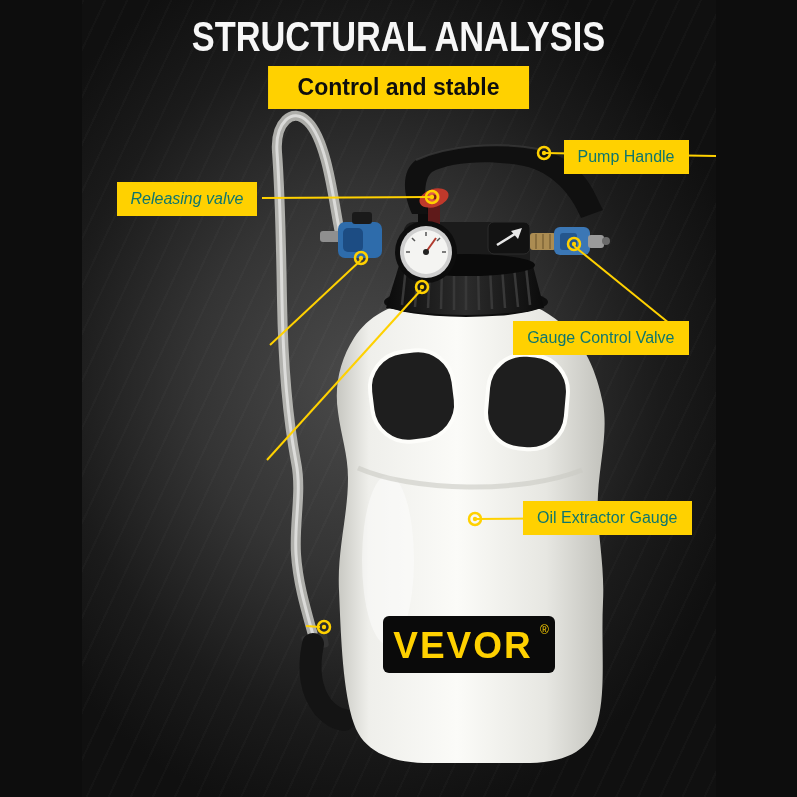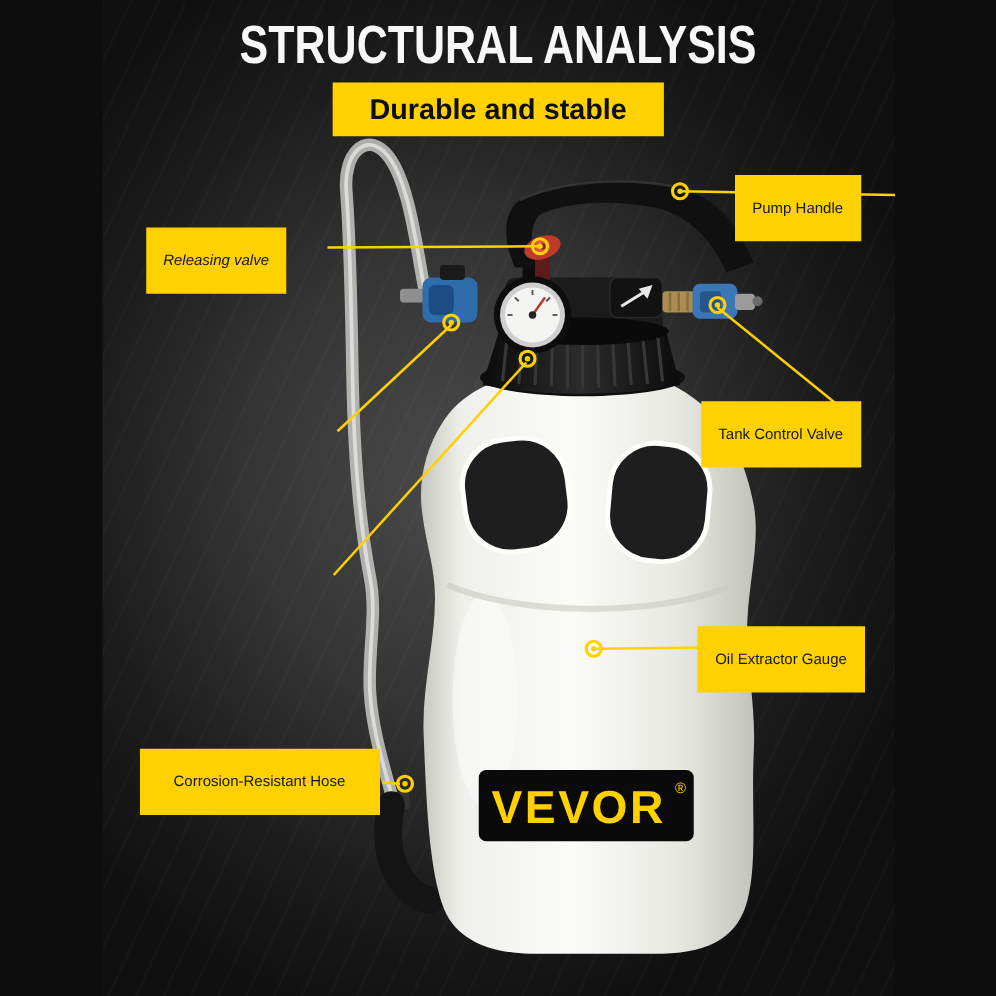--- a/index.html
+++ b/index.html
@@ -17,35 +17,35 @@
   .title .condense{display:inline-block;transform:scaleX(0.8);white-space:nowrap;}
   .badge{
     position:absolute;top:66px;left:50%;transform:translateX(-50%);
     background:var(--accent,#FFD100);color:#0e0e0e;font-weight:700;font-size:23px;
     padding:8px 30px;z-index:5;white-space:nowrap;
   }
   .product-svg,.leader-svg{position:absolute;inset:0;width:797px;height:797px;}
   .product-svg{z-index:1;}
   .leader-svg{z-index:2;}
   .callout-label{
-    position:absolute;z-index:4;background:var(--accent,#FFD100);color:#0f172a;
-    font-size:12px;font-weight:500;line-height:1.25;padding:19px 14px;white-space:nowrap;
+    position:absolute;z-index:4;background:var(--accent,#FFD100);color:#0f766e;
+    font-size:16px;font-weight:500;line-height:1.25;padding:7px 14px;white-space:nowrap;
   }
   .callout-label.wrap{white-space:normal;text-align:center;width:164px;}
 </style>
 </head>
 <body>
 
 <div class="stage">
 
   <div class="title">
     <span class="condense">STRUCTURAL ANALYSIS</span>
   </div>
 
-  <div class="badge">Durable and stable</div>
+  <div class="badge">Control and stable</div>
 
   <svg class="product-svg" viewBox="0 0 797 797" aria-hidden="true">
     <defs>
       <linearGradient id="tankGrad" x1="0" y1="0" x2="1" y2="0">
         <stop offset="0" stop-color="#c7c7c1"></stop>
         <stop offset="0.12" stop-color="#efefeb"></stop>
         <stop offset="0.45" stop-color="#fbfbf8"></stop>
         <stop offset="0.78" stop-color="#e7e7e2"></stop>
         <stop offset="1" stop-color="#c2c2bc"></stop>
       </linearGradient>
@@ -196,17 +196,16 @@
       <circle cx="340" cy="287" r="2.2" fill="#FFD100"></circle>
       <circle cx="393" cy="519" r="6" fill="none" stroke="#FFD100" stroke-width="2.5"></circle>
       <circle cx="393" cy="519" r="2.2" fill="#FFD100"></circle>
       <circle cx="242" cy="627" r="6" fill="none" stroke="#FFD100" stroke-width="2.5"></circle>
       <circle cx="242" cy="627" r="2.2" fill="#FFD100"></circle>
     </g>
   </svg>
 
   <div class="callout-label" style="right:27px; top:140px;">Pump Handle</div>
   <div class="callout-label" style="left:35px;  top:182px;font-style:italic;">Releasing valve</div>
-  <div class="callout-label" style="right:27px; top:321px;">Tank Control Valve</div>
+  <div class="callout-label" style="right:27px; top:321px;">Gauge Control Valve</div>
   <div class="callout-label" style="right:24px; top:501px;">Oil Extractor Gauge</div>
-  <div class="callout-label wrap" style="left:30px; top:599px;">Corrosion-Resistant Hose</div>
 
 </div>
 
 </body></html>

